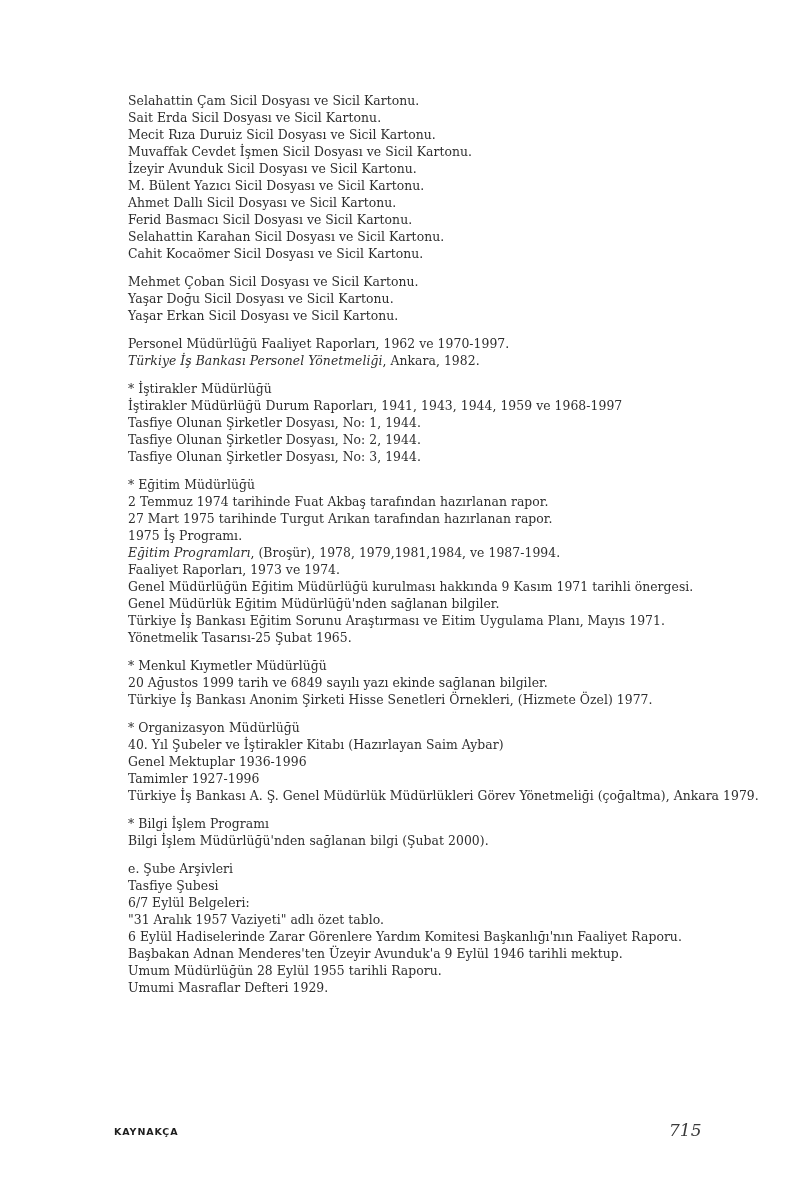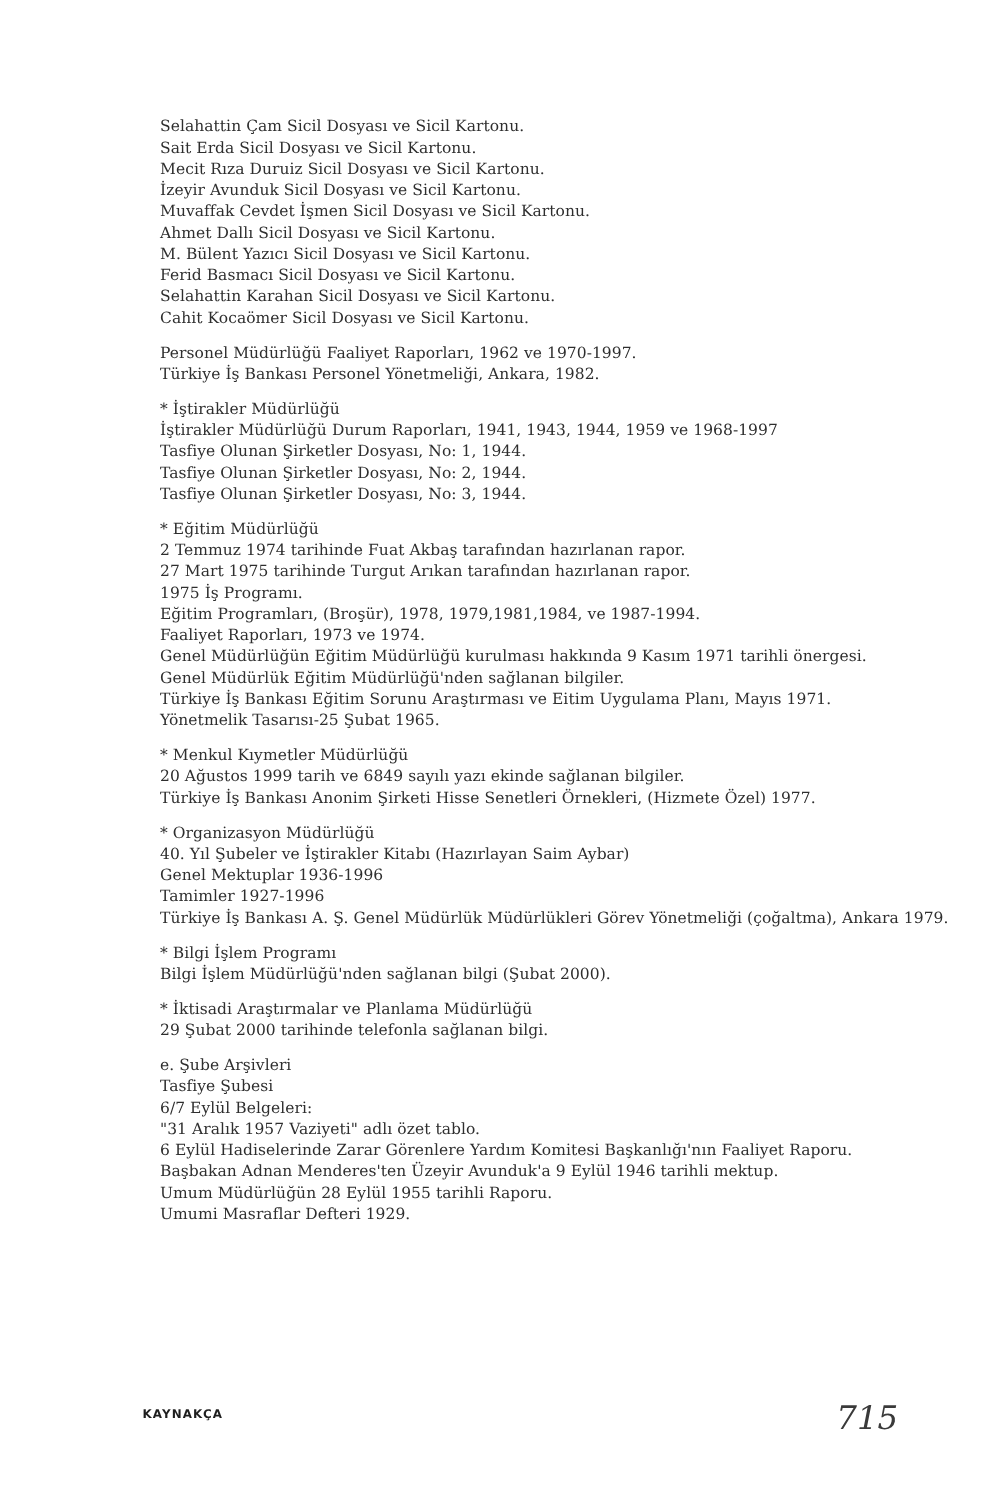--- a/index.html
+++ b/index.html
@@ -27,58 +27,63 @@
   .block {
     margin: 0 0 11px 0;
     padding: 0;
   }
   .block:last-child { margin-bottom: 0; }
   .line {
     height: 17px;
     white-space: nowrap;
   }
   .seg-normal { font-style: normal; font-weight: normal; margin-top: 34px; }
-  .seg-italic { font-weight: normal; text-align: right; }
+  .seg-italic { font-style: italic; font-weight: normal; text-align: right; }
   .seg-bold   { font-style: normal; font-weight: normal; }
   .footer-label {
     position: absolute;
     left: 98px;
     top: 1126px;
     font-family: "DejaVu Sans", sans-serif;
     font-weight: 700;
     font-size: 9.5px;
     letter-spacing: 0.9px;
     color: #1e1e1e;
     margin-left: 16px;
   }
   .page-number {
     position: absolute;
     left: 669px;
     top: 1120px;
     font-family: "DejaVu Serif", serif;
     font-style: italic;
-    font-size: 26px;
+    font-size: 17px;
     color: #3a3a3a;
   }
 </style>
 </head>
 <body>
 
 <div class="document-content">
     <div class="block">
       <div class="line"><span class="seg-normal">Selahattin Çam Sicil Dosyası ve Sicil Kartonu.</span></div>
       <div class="line"><span class="seg-normal">Sait Erda Sicil Dosyası ve Sicil Kartonu.</span></div>
       <div class="line"><span class="seg-normal">Mecit Rıza Duruiz Sicil Dosyası ve Sicil Kartonu.</span></div>
+      <div class="line"><span class="seg-normal">Muvaffak Cevdet İşmen Sicil Dosyası ve Sicil Kartonu.</span></div>
       <div class="line"><span class="seg-normal">İzeyir Avunduk Sicil Dosyası ve Sicil Kartonu.</span></div>
-      <div class="line"><span class="seg-normal">Muvaffak Cevdet İşmen Sicil Dosyası ve Sicil Kartonu.</span></div>
+      <div class="line"><span class="seg-normal">M. Bülent Yazıcı Sicil Dosyası ve Sicil Kartonu.</span></div>
       <div class="line"><span class="seg-normal">Ahmet Dallı Sicil Dosyası ve Sicil Kartonu.</span></div>
-      <div class="line"><span class="seg-normal">M. Bülent Yazıcı Sicil Dosyası ve Sicil Kartonu.</span></div>
       <div class="line"><span class="seg-normal">Ferid Basmacı Sicil Dosyası ve Sicil Kartonu.</span></div>
       <div class="line"><span class="seg-normal">Selahattin Karahan Sicil Dosyası ve Sicil Kartonu.</span></div>
       <div class="line"><span class="seg-normal">Cahit Kocaömer Sicil Dosyası ve Sicil Kartonu.</span></div>
+    </div>
+    <div class="block">
+      <div class="line"><span class="seg-normal">Mehmet Çoban Sicil Dosyası ve Sicil Kartonu.</span></div>
+      <div class="line"><span class="seg-normal">Yaşar Doğu Sicil Dosyası ve Sicil Kartonu.</span></div>
+      <div class="line"><span class="seg-normal">Yaşar Erkan Sicil Dosyası ve Sicil Kartonu.</span></div>
     </div>
     <div class="block">
       <div class="line"><span class="seg-normal">Personel Müdürlüğü Faaliyet Raporları, 1962 ve 1970-1997.</span></div>
       <div class="line"><span class="seg-italic">Türkiye İş Bankası Personel Yönetmeliği</span><span class="seg-normal">, Ankara, 1982.</span></div>
     </div>
     <div class="block">
       <div class="line"><span class="seg-normal">* İştirakler Müdürlüğü</span></div>
       <div class="line"><span class="seg-normal">İştirakler Müdürlüğü Durum Raporları, 1941, 1943, 1944, 1959 ve 1968-1997</span></div>
       <div class="line"><span class="seg-normal">Tasfiye Olunan Şirketler Dosyası, No: 1, 1944.</span></div>
       <div class="line"><span class="seg-normal">Tasfiye Olunan Şirketler Dosyası, No: 2, 1944.</span></div>
@@ -106,24 +111,20 @@
       <div class="line"><span class="seg-normal">40. Yıl Şubeler ve İştirakler Kitabı (Hazırlayan Saim Aybar)</span></div>
       <div class="line"><span class="seg-normal">Genel Mektuplar 1936-1996</span></div>
       <div class="line"><span class="seg-normal">Tamimler 1927-1996</span></div>
       <div class="line"><span class="seg-normal">Türkiye İş Bankası A. Ş. Genel Müdürlük Müdürlükleri Görev Yönetmeliği (çoğaltma), Ankara 1979.</span></div>
     </div>
     <div class="block">
       <div class="line"><span class="seg-normal">* Bilgi İşlem Programı</span></div>
       <div class="line"><span class="seg-normal">Bilgi İşlem Müdürlüğü'nden sağlanan bilgi (Şubat 2000).</span></div>
     </div>
     <div class="block">
-      <div class="line"><span class="seg-normal">* İktisadi Araştırmalar ve Planlama Müdürlüğü</span></div>
-      <div class="line"><span class="seg-normal">29 Şubat 2000 tarihinde telefonla sağlanan bilgi.</span></div>
-    </div>
-    <div class="block">
       <div class="line"><span class="seg-bold">e. Şube Arşivleri</span></div>
       <div class="line"><span class="seg-normal">Tasfiye Şubesi</span></div>
       <div class="line"><span class="seg-normal">6/7 Eylül Belgeleri:</span></div>
       <div class="line"><span class="seg-normal">"31 Aralık 1957 Vaziyeti" adlı özet tablo.</span></div>
       <div class="line"><span class="seg-normal">6 Eylül Hadiselerinde Zarar Görenlere Yardım Komitesi Başkanlığı'nın Faaliyet Raporu.</span></div>
       <div class="line"><span class="seg-normal">Başbakan Adnan Menderes'ten Üzeyir Avunduk'a 9 Eylül 1946 tarihli mektup.</span></div>
       <div class="line"><span class="seg-normal">Umum Müdürlüğün 28 Eylül 1955 tarihli Raporu.</span></div>
       <div class="line"><span class="seg-normal">Umumi Masraflar Defteri 1929.</span></div>
     </div>
   </div>

